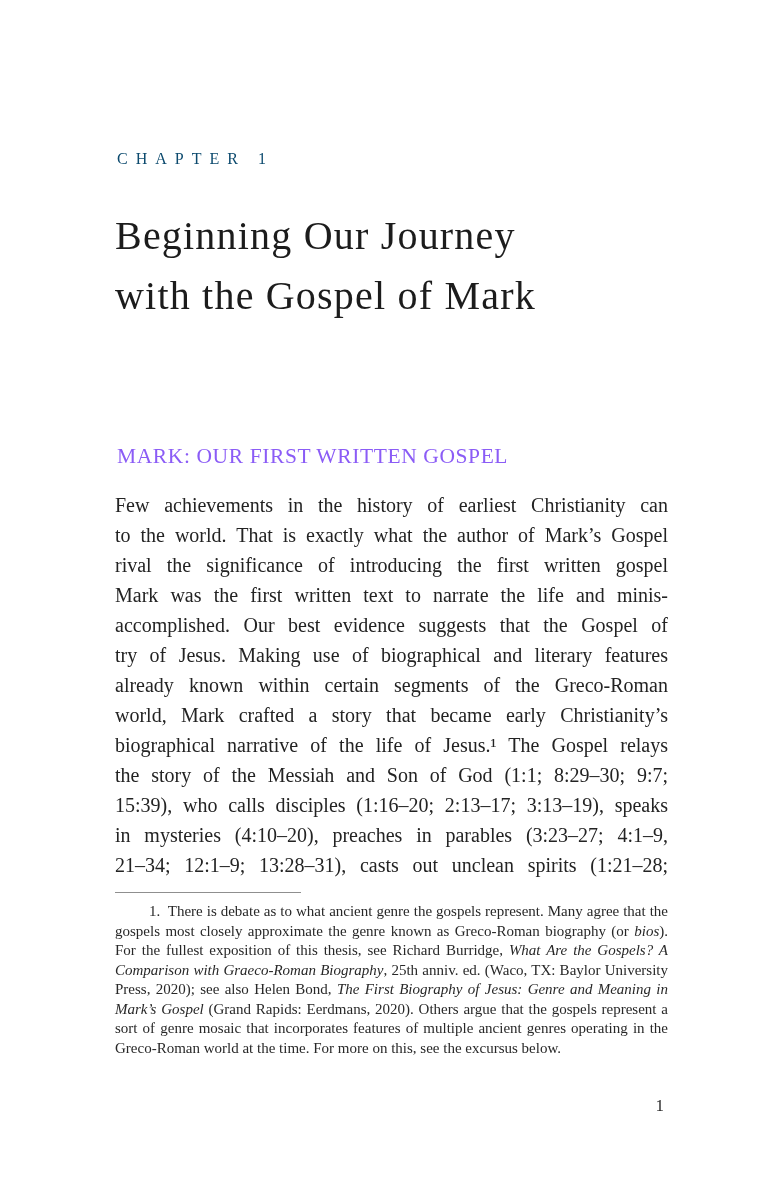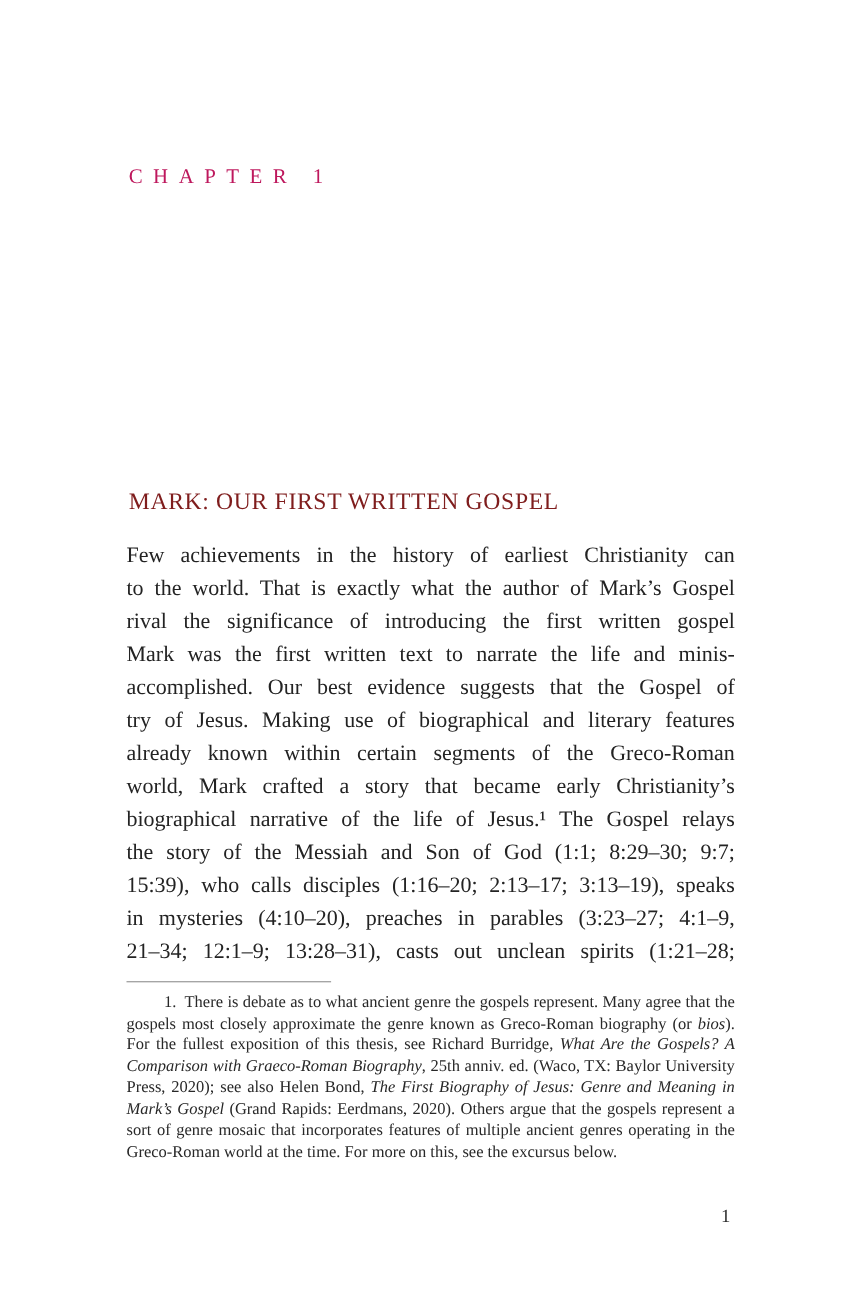--- a/index.html
+++ b/index.html
@@ -13,23 +13,23 @@
     height: 1180px;
     background: #ffffff;
     font-family: "Liberation Serif", serif;
     color: #232323;
     overflow: hidden;
   }
   .chapter-label {
     position: absolute;
     left: 117px;
     top: 150px;
-    font-size: 19px;
+    font-size: 16px;
     letter-spacing: 0.5em;
-    color: #be185d;
+    color: #0c4a6e;
   }
   .chapter-title {
     position: absolute;
     left: 115px;
     top: 206px;
     margin: 0;
     font-weight: normal;
     font-size: 40px;
     line-height: 60px;
     letter-spacing: 1.2px;
@@ -37,21 +37,21 @@
   }
   .title-line { display: block; }
   .section-heading {
     position: absolute;
     left: 117px;
     top: 444px;
     margin: 0;
     font-weight: normal;
     font-size: 21.5px;
     letter-spacing: 0.6px;
-    color: #7f1d1d;
+    color: #8b5cf6;
   }
   .body-text {
     position: absolute;
     left: 115px;
     top: 490px;
     width: 553px;
     font-size: 20px;
   }
   .body-text .line {
     text-align: justify;
@@ -91,20 +91,24 @@
     color: #2b2b2b;
   }
 </style>
 </head>
 <body>
 
 <div class="page">
 
   <div class="chapter-label">CHAPTER 1</div>
 
+  <h1 class="chapter-title">
+    <span class="title-line">Beginning Our Journey</span>
+    <span class="title-line">with the Gospel of Mark</span>
+  </h1>
 
   <h2 class="section-heading">MARK: OUR FIRST WRITTEN GOSPEL</h2>
 
   <div class="body-text">
       <div class="line">Few achievements in the history of earliest Christianity can</div>
       <div class="line">to the world. That is exactly what the author of Mark’s Gospel</div>
       <div class="line">rival the significance of introducing the first written gospel</div>
       <div class="line">Mark was the first written text to narrate the life and minis-</div>
       <div class="line">accomplished. Our best evidence suggests that the Gospel of</div>
       <div class="line">try of Jesus. Making use of biographical and literary features</div>

